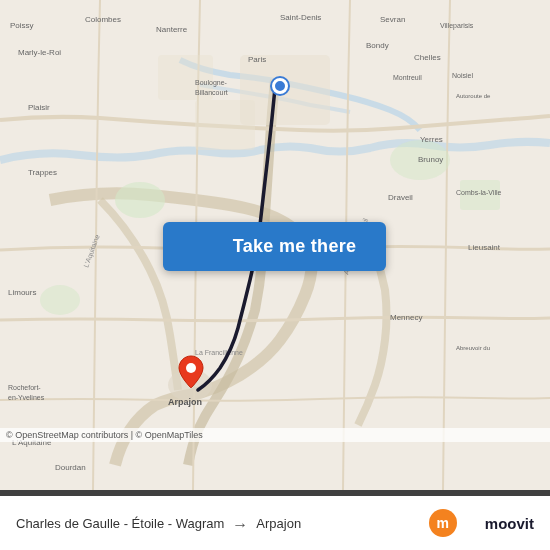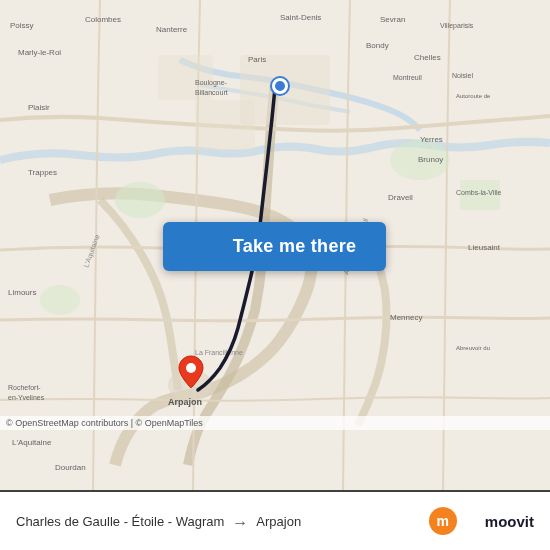--- a/index.html
+++ b/index.html
@@ -74,21 +74,21 @@
 
     
     #footer {
       width: 550px;
       height: 60px;
       background: #ffffff;
       display: flex;
       align-items: center;
       justify-content: space-between;
       padding: 0 16px;
-      border-top: 2px solid #404040;
+      border-top: 6px solid #404040;
       gap: 35px;
     }
 
     #route-info {
       display: flex;
       align-items: center;
       gap: 8px;
       flex: 1;
     }
 
@@ -133,21 +133,21 @@
 
     #moovit-text {
       font-size: 15px;
       font-weight: bold;
       color: #1a1a2e;
       margin-left: 24px;
     }
 
     #copyright-bar {
       position: absolute;
-      bottom: 60px;
+      bottom: 48px;
       left: 0;
       width: 100%;
       background: rgba(255,255,255,0.75);
       font-size: 9px;
       color: #555;
       padding: 2px 6px;
       text-align: left;
     }
   </style>
 </head>

